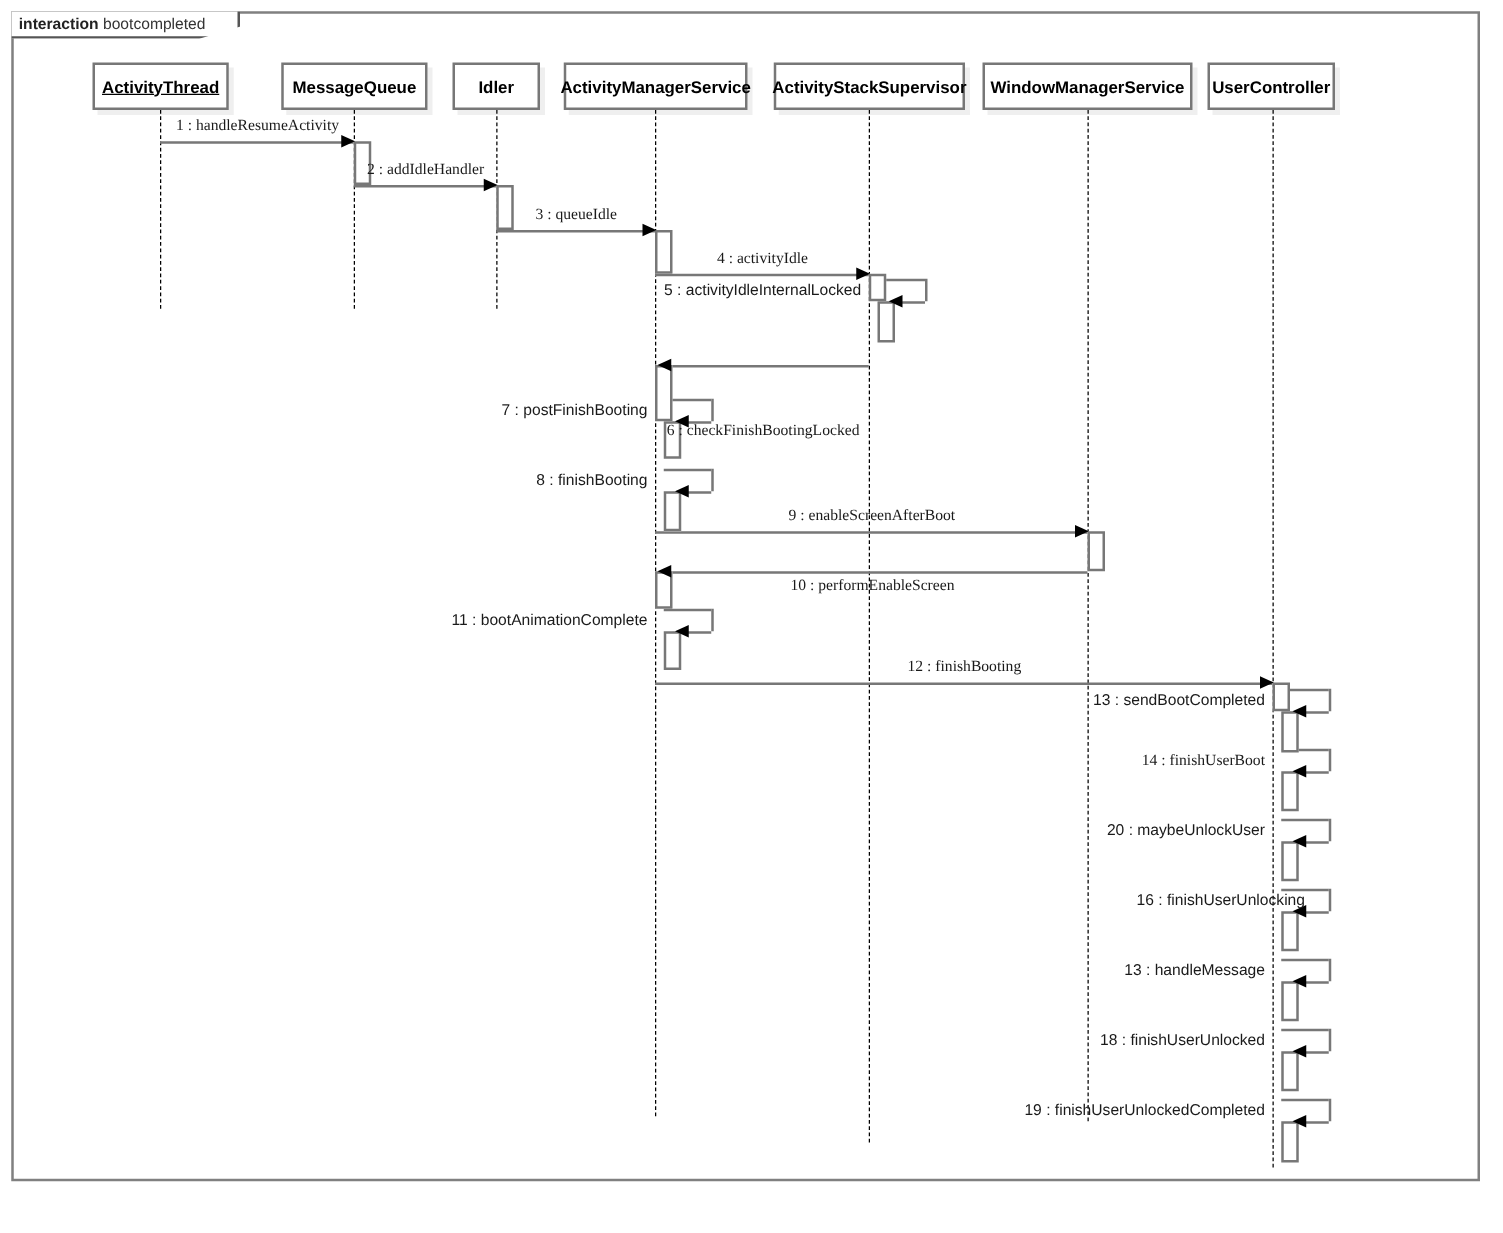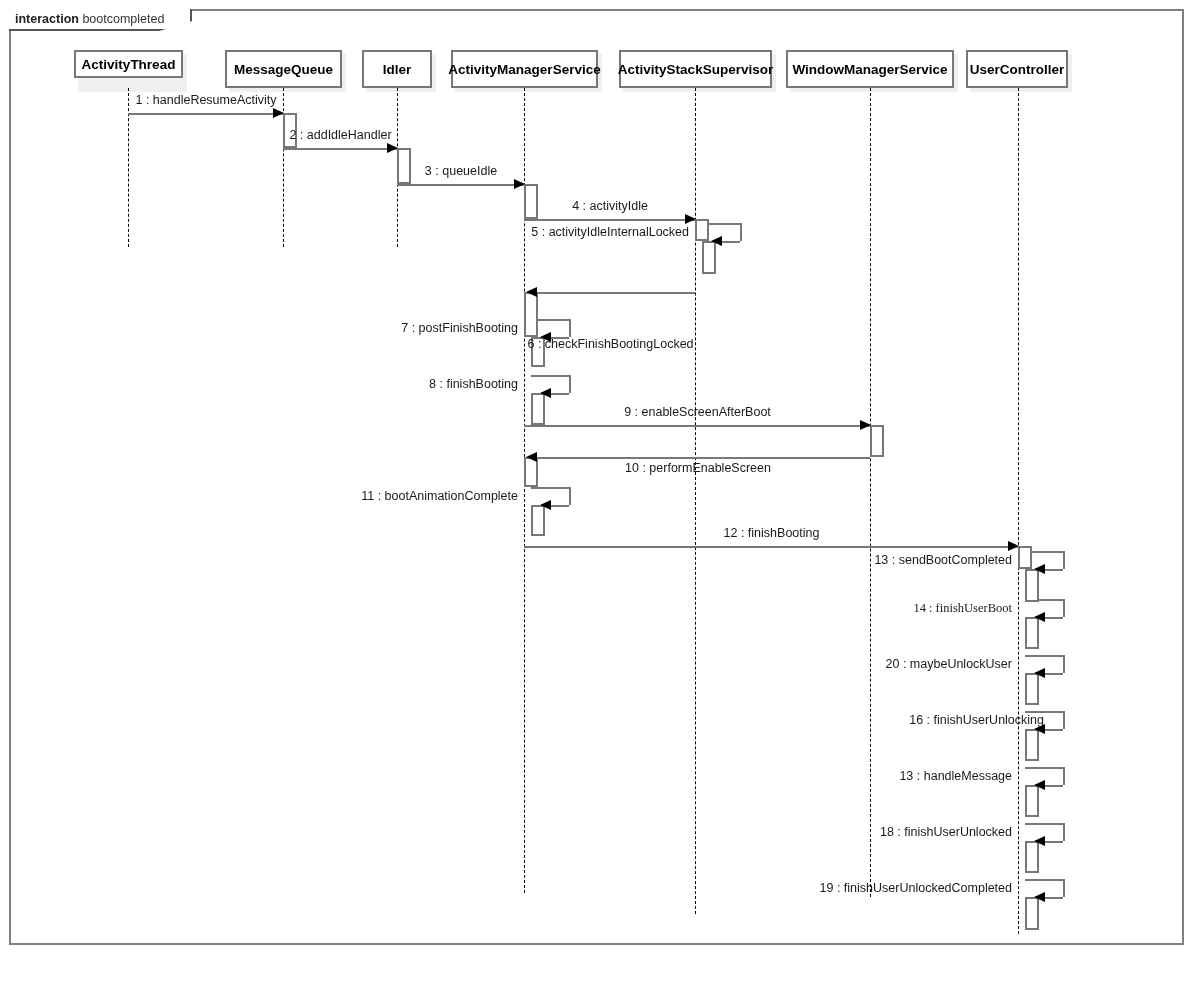--- a/index.html
+++ b/index.html
@@ -112,38 +112,38 @@
     border-bottom: 5px solid transparent;
     border-right: 11px solid #000000;
   }
   .msg-label {
     position: absolute;
     font-size: 12.5px;
     color: #1a1a1a;
     white-space: nowrap;
     z-index: 5;
   }
-  .msg-label.center { transform: translateX(-50%); }
+  .msg-label.center { transform: translateX(-50%); font-family: Liberation Serif, serif; }
   .msg-label.endat { transform: translateX(-100%); }
 </style>
 </head>
 <body>
 
 <div id="canvas">
 
   <div id="frame"></div>
 
   <div id="frame-tab">
     <span class="kw">interaction</span>
     <span class="nm">bootcompleted</span>
   </div>
 
   <div id="layer-heads">
       <div class="head-shadow" style="left: 78px; top: 54px; width: 109px; height: 38px;"></div>
-      <div class="head" style="left: 74px; top: 50px; width: 109px; height: 28px;">
+      <div class="head" style="left: 74px; top: 50px; width: 109px; height: 38px; text-decoration: underline;">
         <span>ActivityThread</span>
       </div>
       <div class="head-shadow" style="left: 229px; top: 54px; width: 117px; height: 38px;"></div>
       <div class="head" style="left: 225px; top: 50px; width: 117px; height: 38px;">
         <span>MessageQueue</span>
       </div>
       <div class="head-shadow" style="left: 366px; top: 54px; width: 70px; height: 38px;"></div>
       <div class="head" style="left: 362px; top: 50px; width: 70px; height: 38px;">
         <span>Idler</span>
       </div>

